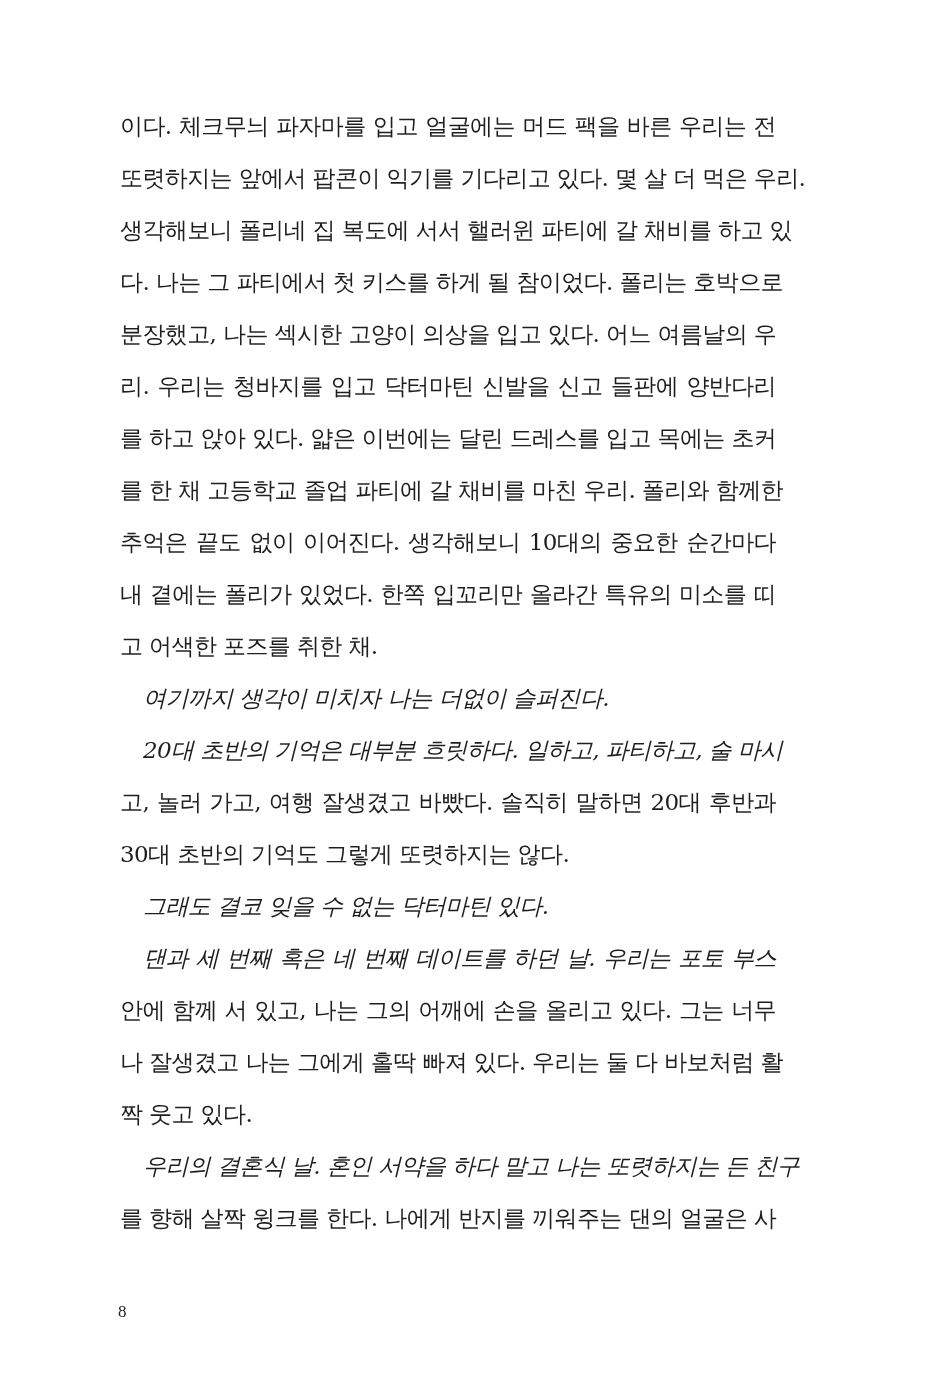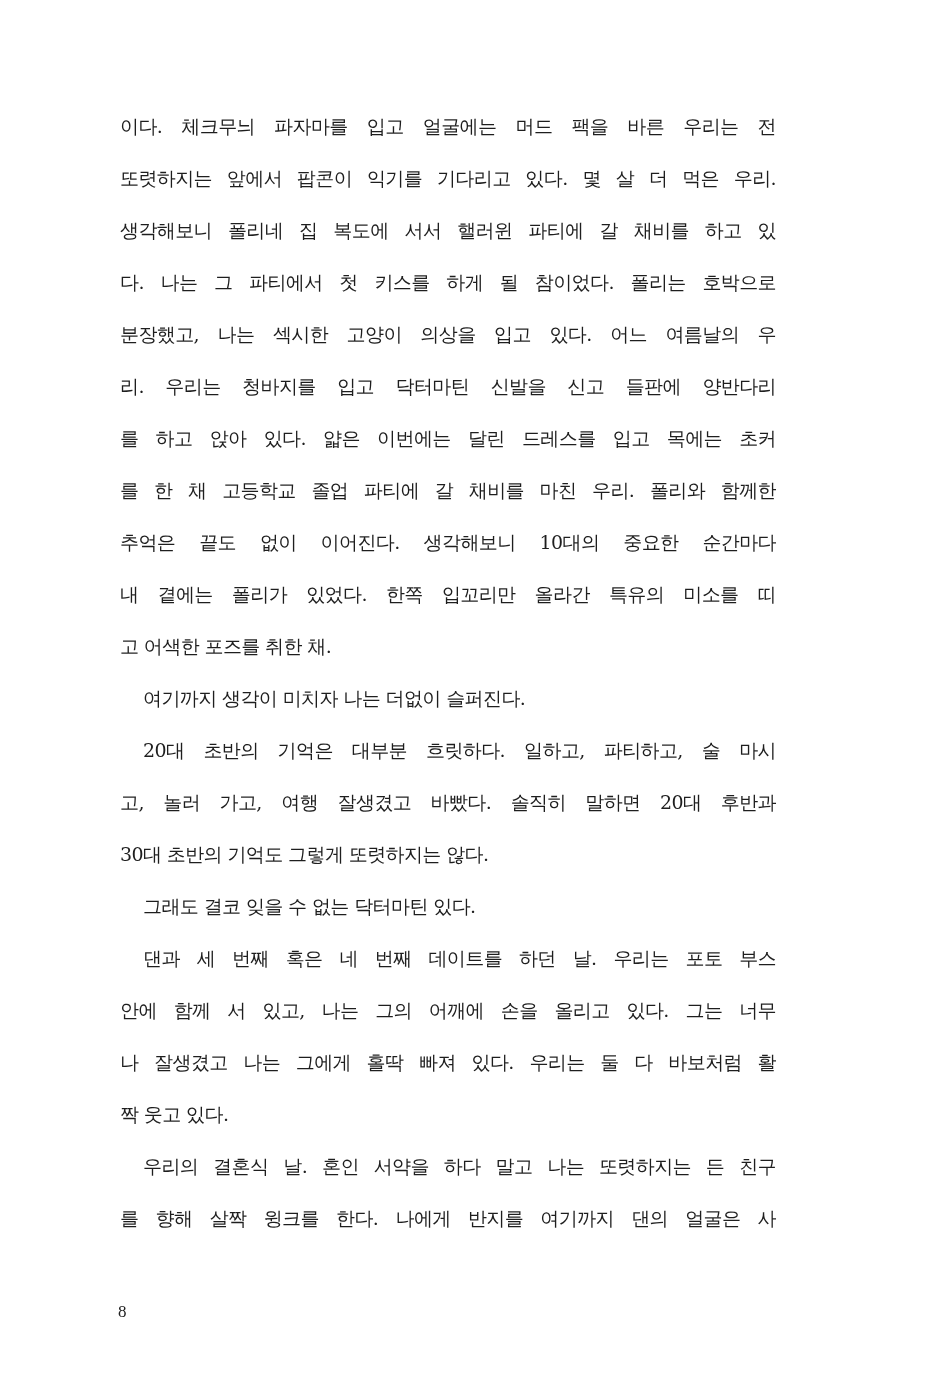--- a/index.html
+++ b/index.html
@@ -6,26 +6,26 @@
     body {
       width: 933px; height: 1400px;
       background: #ffffff;
       position: relative; overflow: hidden;
       font-family: "DejaVu Serif", "Liberation Serif", serif;
       color: #1e1e1e;
     }
     .page { position: absolute; left: 120px; top: 100px; width: 656px; }
     .line {
       height: 52px; line-height: 52px;
-      font-size: 19px; white-space: nowrap;
+      font-size: 23px; white-space: nowrap;
       letter-spacing: -0.6px;
       text-align: justify; text-align-last: justify;
     }
     .line.last { text-align-last: left; }
-    .line.indent { text-indent: 23px; }
+    .line.indent { text-indent: 23px; font-style: italic; }
     .page-number {
       position: absolute; left: 118px; top: 1302px;
       font-size: 17px; color: #222;
       font-family: "Liberation Serif", serif;
     }
   </style>
 </head>
 <body>
 
 <div class="page" id="page-body">
@@ -43,15 +43,15 @@
     <div class="line indent last">여기까지 생각이 미치자 나는 더없이 슬퍼진다.</div>
     <div class="line indent">20대 초반의 기억은 대부분 흐릿하다. 일하고, 파티하고, 술 마시</div>
     <div class="line">고, 놀러 가고, 여행 잘생겼고 바빴다. 솔직히 말하면 20대 후반과</div>
     <div class="line last">30대 초반의 기억도 그렇게 또렷하지는 않다.</div>
     <div class="line indent last">그래도 결코 잊을 수 없는 닥터마틴 있다.</div>
     <div class="line indent">댄과 세 번째 혹은 네 번째 데이트를 하던 날. 우리는 포토 부스</div>
     <div class="line">안에 함께 서 있고, 나는 그의 어깨에 손을 올리고 있다. 그는 너무</div>
     <div class="line">나 잘생겼고 나는 그에게 홀딱 빠져 있다. 우리는 둘 다 바보처럼 활</div>
     <div class="line last">짝 웃고 있다.</div>
     <div class="line indent">우리의 결혼식 날. 혼인 서약을 하다 말고 나는 또렷하지는 든 친구</div>
-    <div class="line">를 향해 살짝 윙크를 한다. 나에게 반지를 여기까지 댄의 얼굴은 사</div>
+    <div class="line">를 향해 살짝 윙크를 한다. 나에게 반지를 끼워주는 댄의 얼굴은 사</div>
   </div>
 <div class="page-number">8</div>
 
 </body></html>

